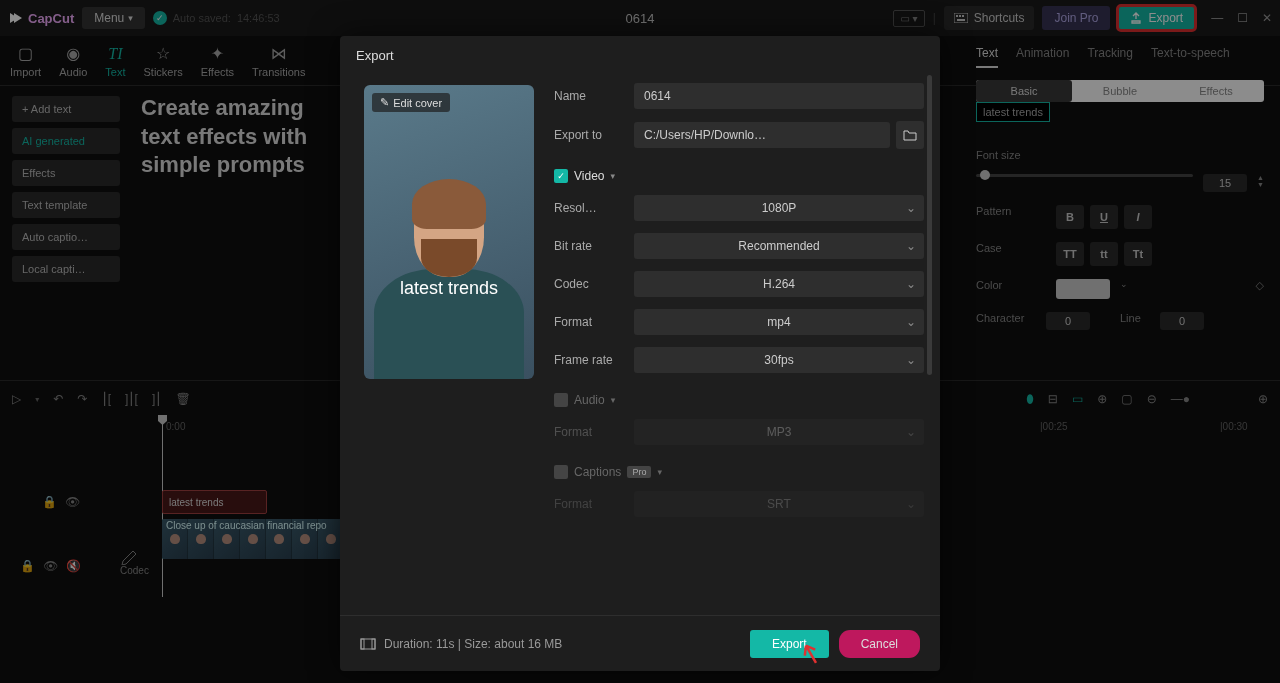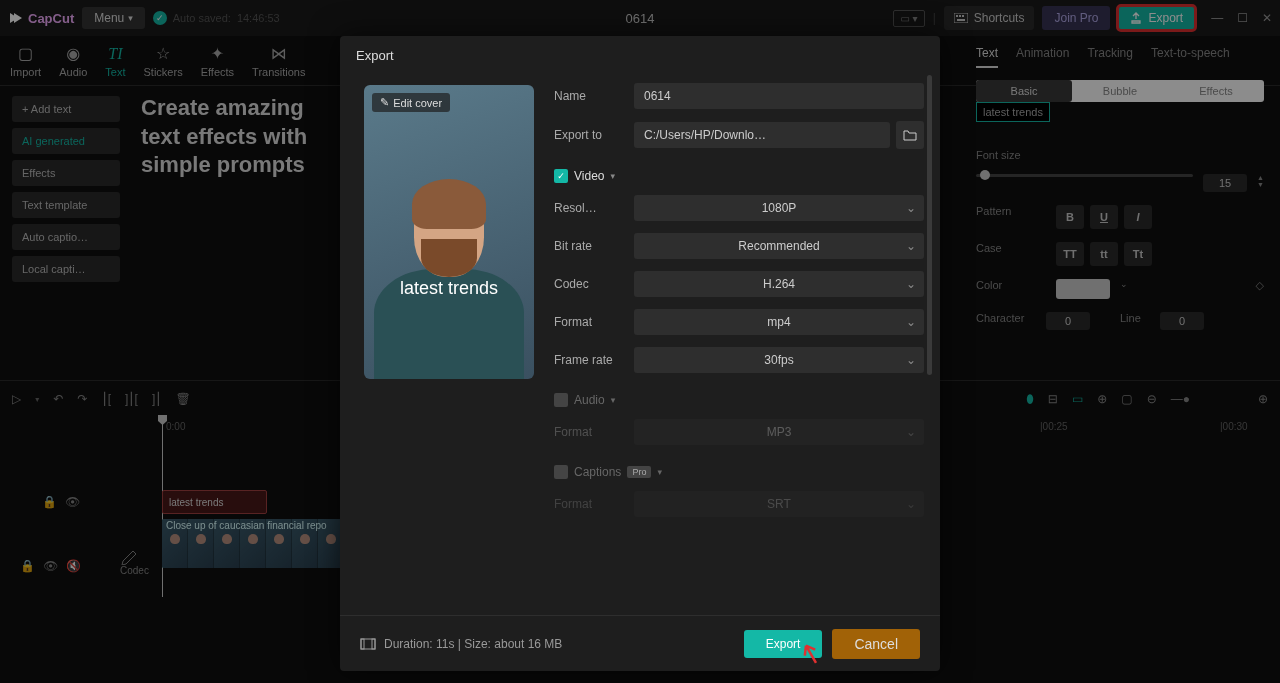--- a/index.html
+++ b/index.html
@@ -59,21 +59,21 @@
 .tl-toolbar { height: 36px; display: flex; align-items: center; padding: 0 12px; gap: 14px; color: #888; }
 .tl-toolbar .spacer { flex: 1; }
 .tl-track-area { position: relative; padding-left: 160px; }
 .tl-ruler { height: 22px; position: relative; color: #666; font-size: 10px; }
 .tl-ruler span { position: absolute; top: 4px; }
 .playhead { position: absolute; left: 162px; top: 0; width: 1px; height: 180px; background: #ccc; }
 .playhead::before { content:""; position:absolute; top:-2px; left:-4px; width:9px; height:10px; background:#ccc; clip-path: polygon(0 0,100% 0,100% 60%,50% 100%,0 60%); }
 .track { height: 26px; margin-bottom: 4px; display: flex; align-items: center; position: relative; }
 .track-header { position: absolute; left: -140px; width: 130px; display: flex; gap: 8px; align-items: center; color: #888; }
 .clip-text { position: absolute; left: 2px; background: #4a1818; border: 1px solid #a04040; border-radius: 2px; height: 24px; width: 105px; display: flex; align-items: center; padding: 0 6px; font-size: 10px; color: #ddd; }
-.clip-video { position: absolute; left: 2px; top: 0; height: 49px; width: 182px; background: #0e5a5a; border-radius: 2px; overflow: hidden; display:flex; }
+.clip-video { position: absolute; left: 2px; top: 0; height: 40px; width: 182px; background: #0e5a5a; border-radius: 2px; overflow: hidden; display:flex; }
 .clip-video .lbl { position: absolute; top: 1px; left: 4px; font-size: 10px; color: #dff; z-index:2;}
 .thumb { width: 26px; height: 100%; background: linear-gradient(135deg,#3a5a6a,#2a4050); border-right:1px solid rgba(0,0,0,0.3); position:relative;}
 .thumb::after { content:""; position:absolute; top:15px; left:8px; width:10px; height:10px; background:#b89080; border-radius:50% 50% 45% 45%; }
 .cover-label { position: absolute; left: -40px; top: 30px; text-align: center; color: #888; font-size: 10px; }
 
 
 .modal { position: absolute; left: 340px; top: 36px; width: 600px; height: 635px; background: #1e1e1e; border-radius: 4px; box-shadow: 0 0 30px rgba(0,0,0,0.6); z-index: 100; display: flex; flex-direction: column; }
 .modal-title { padding: 12px 16px; font-size: 13px; color: #ddd; font-weight: 500; }
 .modal-body { flex: 1; display: flex; padding: 0 16px 0 24px; gap: 20px; overflow: hidden; }
 .preview-col { width: 170px; padding-top:10px; }
@@ -98,21 +98,21 @@
 .section-head.disabled { color: #666; }
 .chk { width: 14px; height: 14px; background: #14b8a6; border-radius: 2px; display: flex; align-items: center; justify-content: center; color: #fff; font-size: 9px; }
 .chk.off { background: #444; }
 .colorspace { color: #888; font-size: 12px; margin-top: 6px; }
 .pro-badge { background:#444; color:#aaa; font-size:9px; padding:1px 5px; border-radius:2px;}
 
 .modal-footer { height: 56px; border-top: 1px solid #2e2e2e; display: flex; align-items: center; padding: 0 20px; gap: 10px; margin-top:8px; }
 .duration-info { color: #999; font-size: 12px; display:flex; align-items:center; gap:8px;}
 .modal-footer .spacer { flex: 1; }
 .btn-export { background: #14b8a6; color: #fff; padding: 7px 22px; border-radius: 3px; font-size: 12px; }
-.btn-cancel { background: #a16207; color: #ddd; padding: 7px 22px; border-radius: 3px; font-size: 14px; }
+.btn-cancel { background: #be185d; color: #ddd; padding: 7px 22px; border-radius: 11px; font-size: 12px; }
 
 .arrow-annot { position: absolute; left: 800px; top: 642px; z-index: 200; color: #e03030; font-size: 22px; transform: rotate(-30deg); }
 
 
 .dim { position: absolute; inset: 0; background: rgba(0,0,0,0.45); z-index: 50; }
 
 svg { display:block; }
 </style>
 </head>
 <body>

